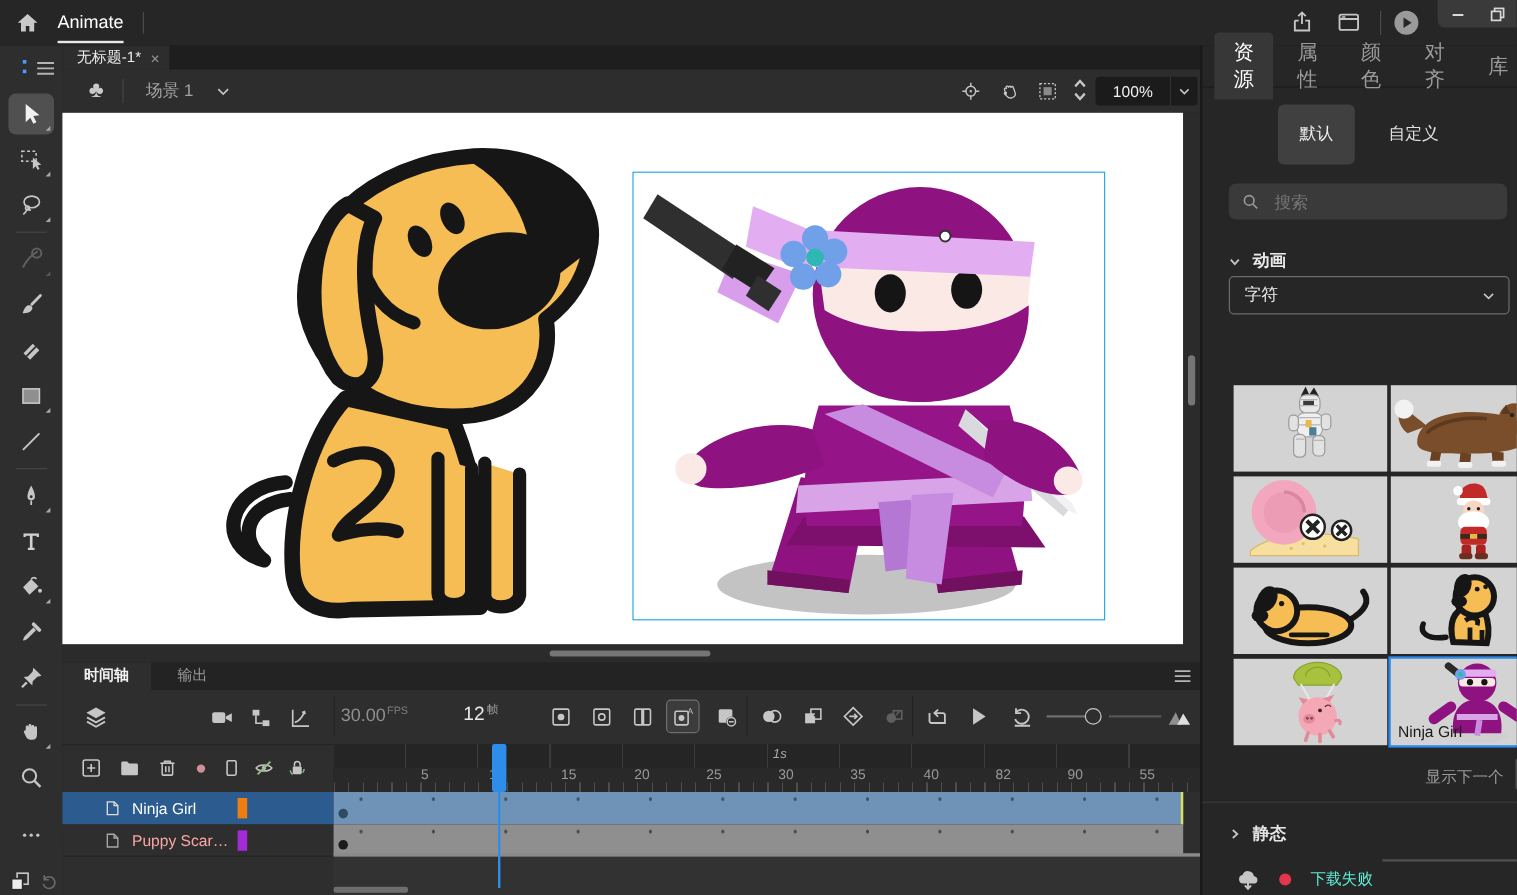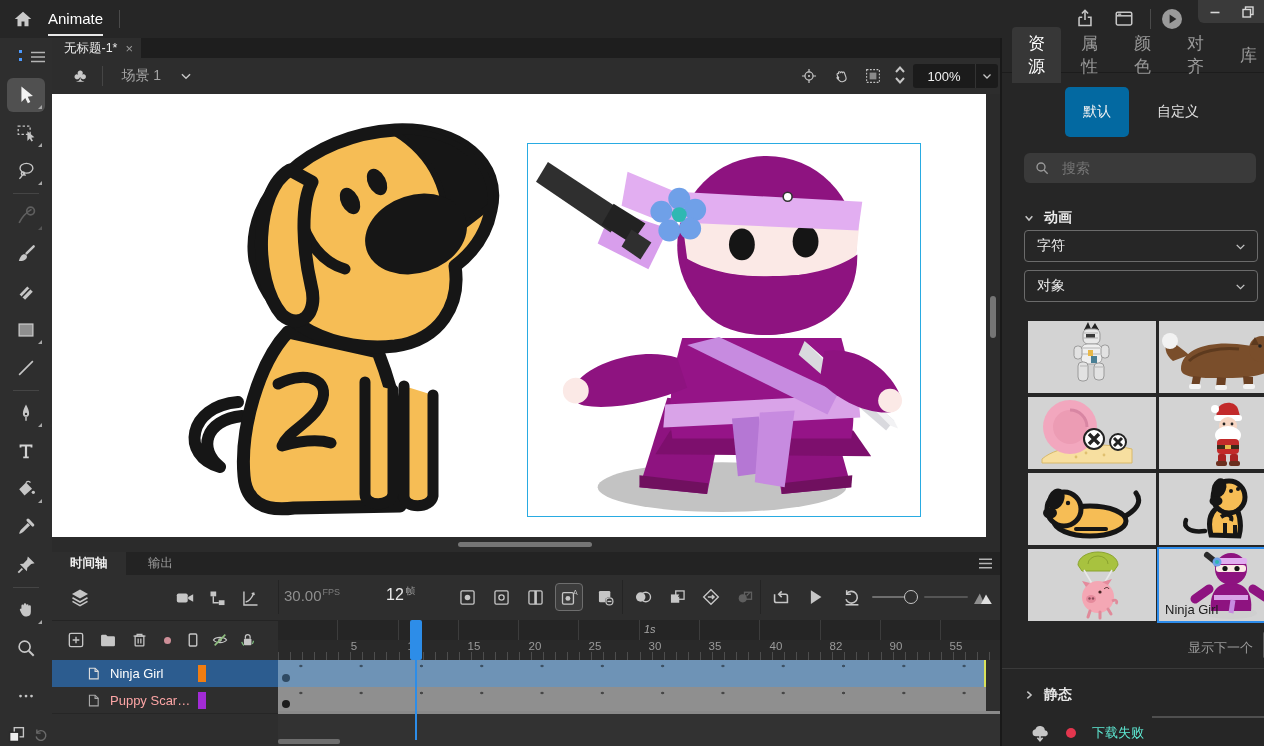--- a/index.html
+++ b/index.html
@@ -588,21 +588,21 @@
 
   <div class="row" style="height:34px;padding-left:10px;gap:4px;border-bottom:1px solid #1c1c1c">
     <span class="rtab act">资源</span>
     <span class="rtab">属性</span>
     <span class="rtab">颜色</span>
     <span class="rtab">对齐</span>
     <span class="rtab">库</span>
   </div>
 
   <div class="row" style="justify-content:center;gap:24px;margin-top:14px">
-    <span style="background:#0369a1;border-radius:5px;padding:16px 18px;font-size:14px;color:#f2f2f2">默认</span>
+    <span style="background:#404040;border-radius:5px;padding:16px 18px;font-size:14px;color:#f2f2f2">默认</span>
     <span style="font-size:14px;color:#e0e0e0;padding:7px 4px">自定义</span>
   </div>
 
   <div class="row" style="margin:16px 10px 0 22px;height:30px;background:#3a3a3a;border-radius:6px;padding:0 10px;gap:10px">
     <span class="ic">
       <svg width="16" height="16" viewBox="0 0 24 24" fill="none" stroke="#9a9a9a" stroke-width="2">
           <circle cx="10.5" cy="10.5" r="6"></circle>
           <path d="M15 15 L20.5 20.5"></path>
         </svg>
     </span>
@@ -611,26 +611,20 @@
 
   <div class="row" style="margin:26px 0 0 22px;gap:10px">
     <svg class="chev" viewBox="0 0 12 12">
         <path d="M2 4 L6 8.5 L10 4" fill="none" stroke="#c6c6c6" stroke-width="1.8"></path>
       </svg>
     <span style="font-size:14px;color:#eaeaea;font-weight:bold">动画</span>
   </div>
 
   <div class="ddl" style="left:22px;top:192px;width:210px">
     <span>字符</span>
-    <svg width="13" height="13" viewBox="0 0 24 24">
-        <path d="M5 9 L12 16 L19 9" fill="none" stroke="#c6c6c6" stroke-width="2.4"></path>
-      </svg>
-  </div>
-  <div class="ddl" style="left:22px;top:232px;width:210px">
-    <span>对象</span>
     <svg width="13" height="13" viewBox="0 0 24 24">
         <path d="M5 9 L12 16 L19 9" fill="none" stroke="#c6c6c6" stroke-width="2.4"></path>
       </svg>
   </div>
 
   <div class="tile" style="left:26px;top:283px">
     <svg width="128" height="72" viewBox="0 0 128 72">
       <path d="M56 9 L60 1 L63 8 L67 2 L71 9 Z" fill="#222"></path>
       <rect x="55" y="8" width="17" height="15" rx="5" fill="#e9e9e9" stroke="#9a9a9a"></rect>
       <rect x="53" y="23" width="21" height="20" rx="6" fill="#efefef" stroke="#a5a5a5"></rect>

